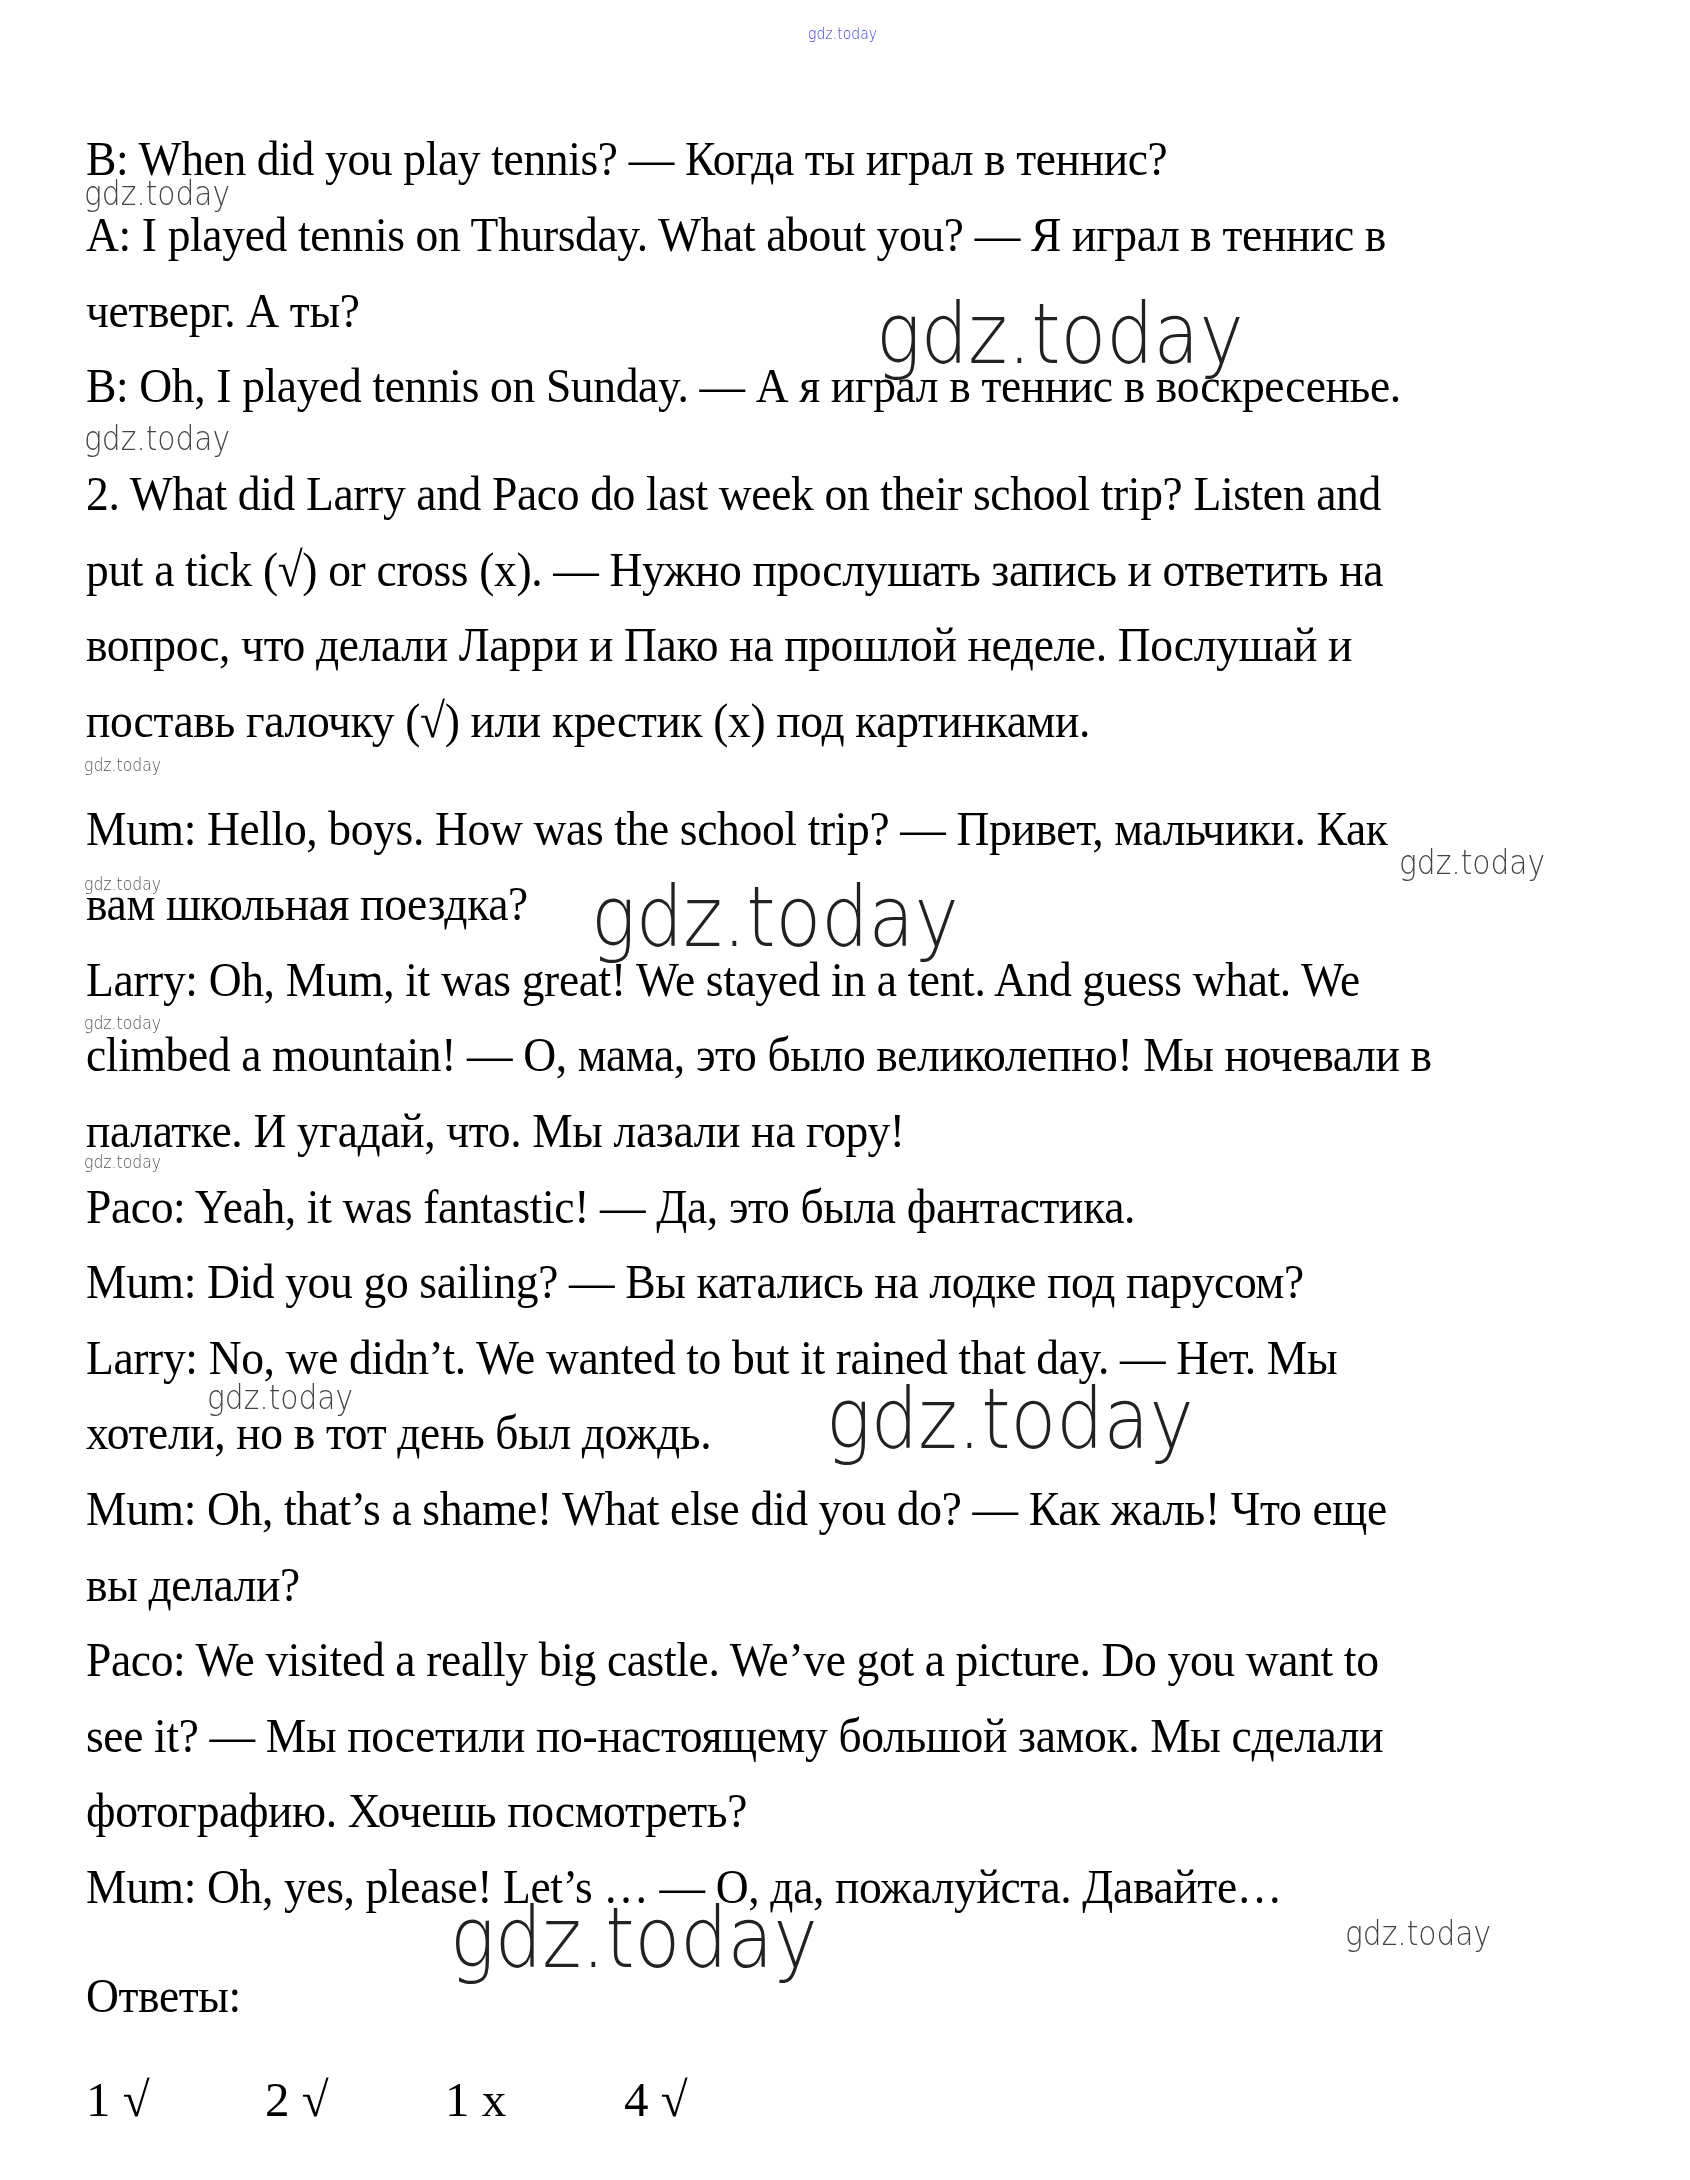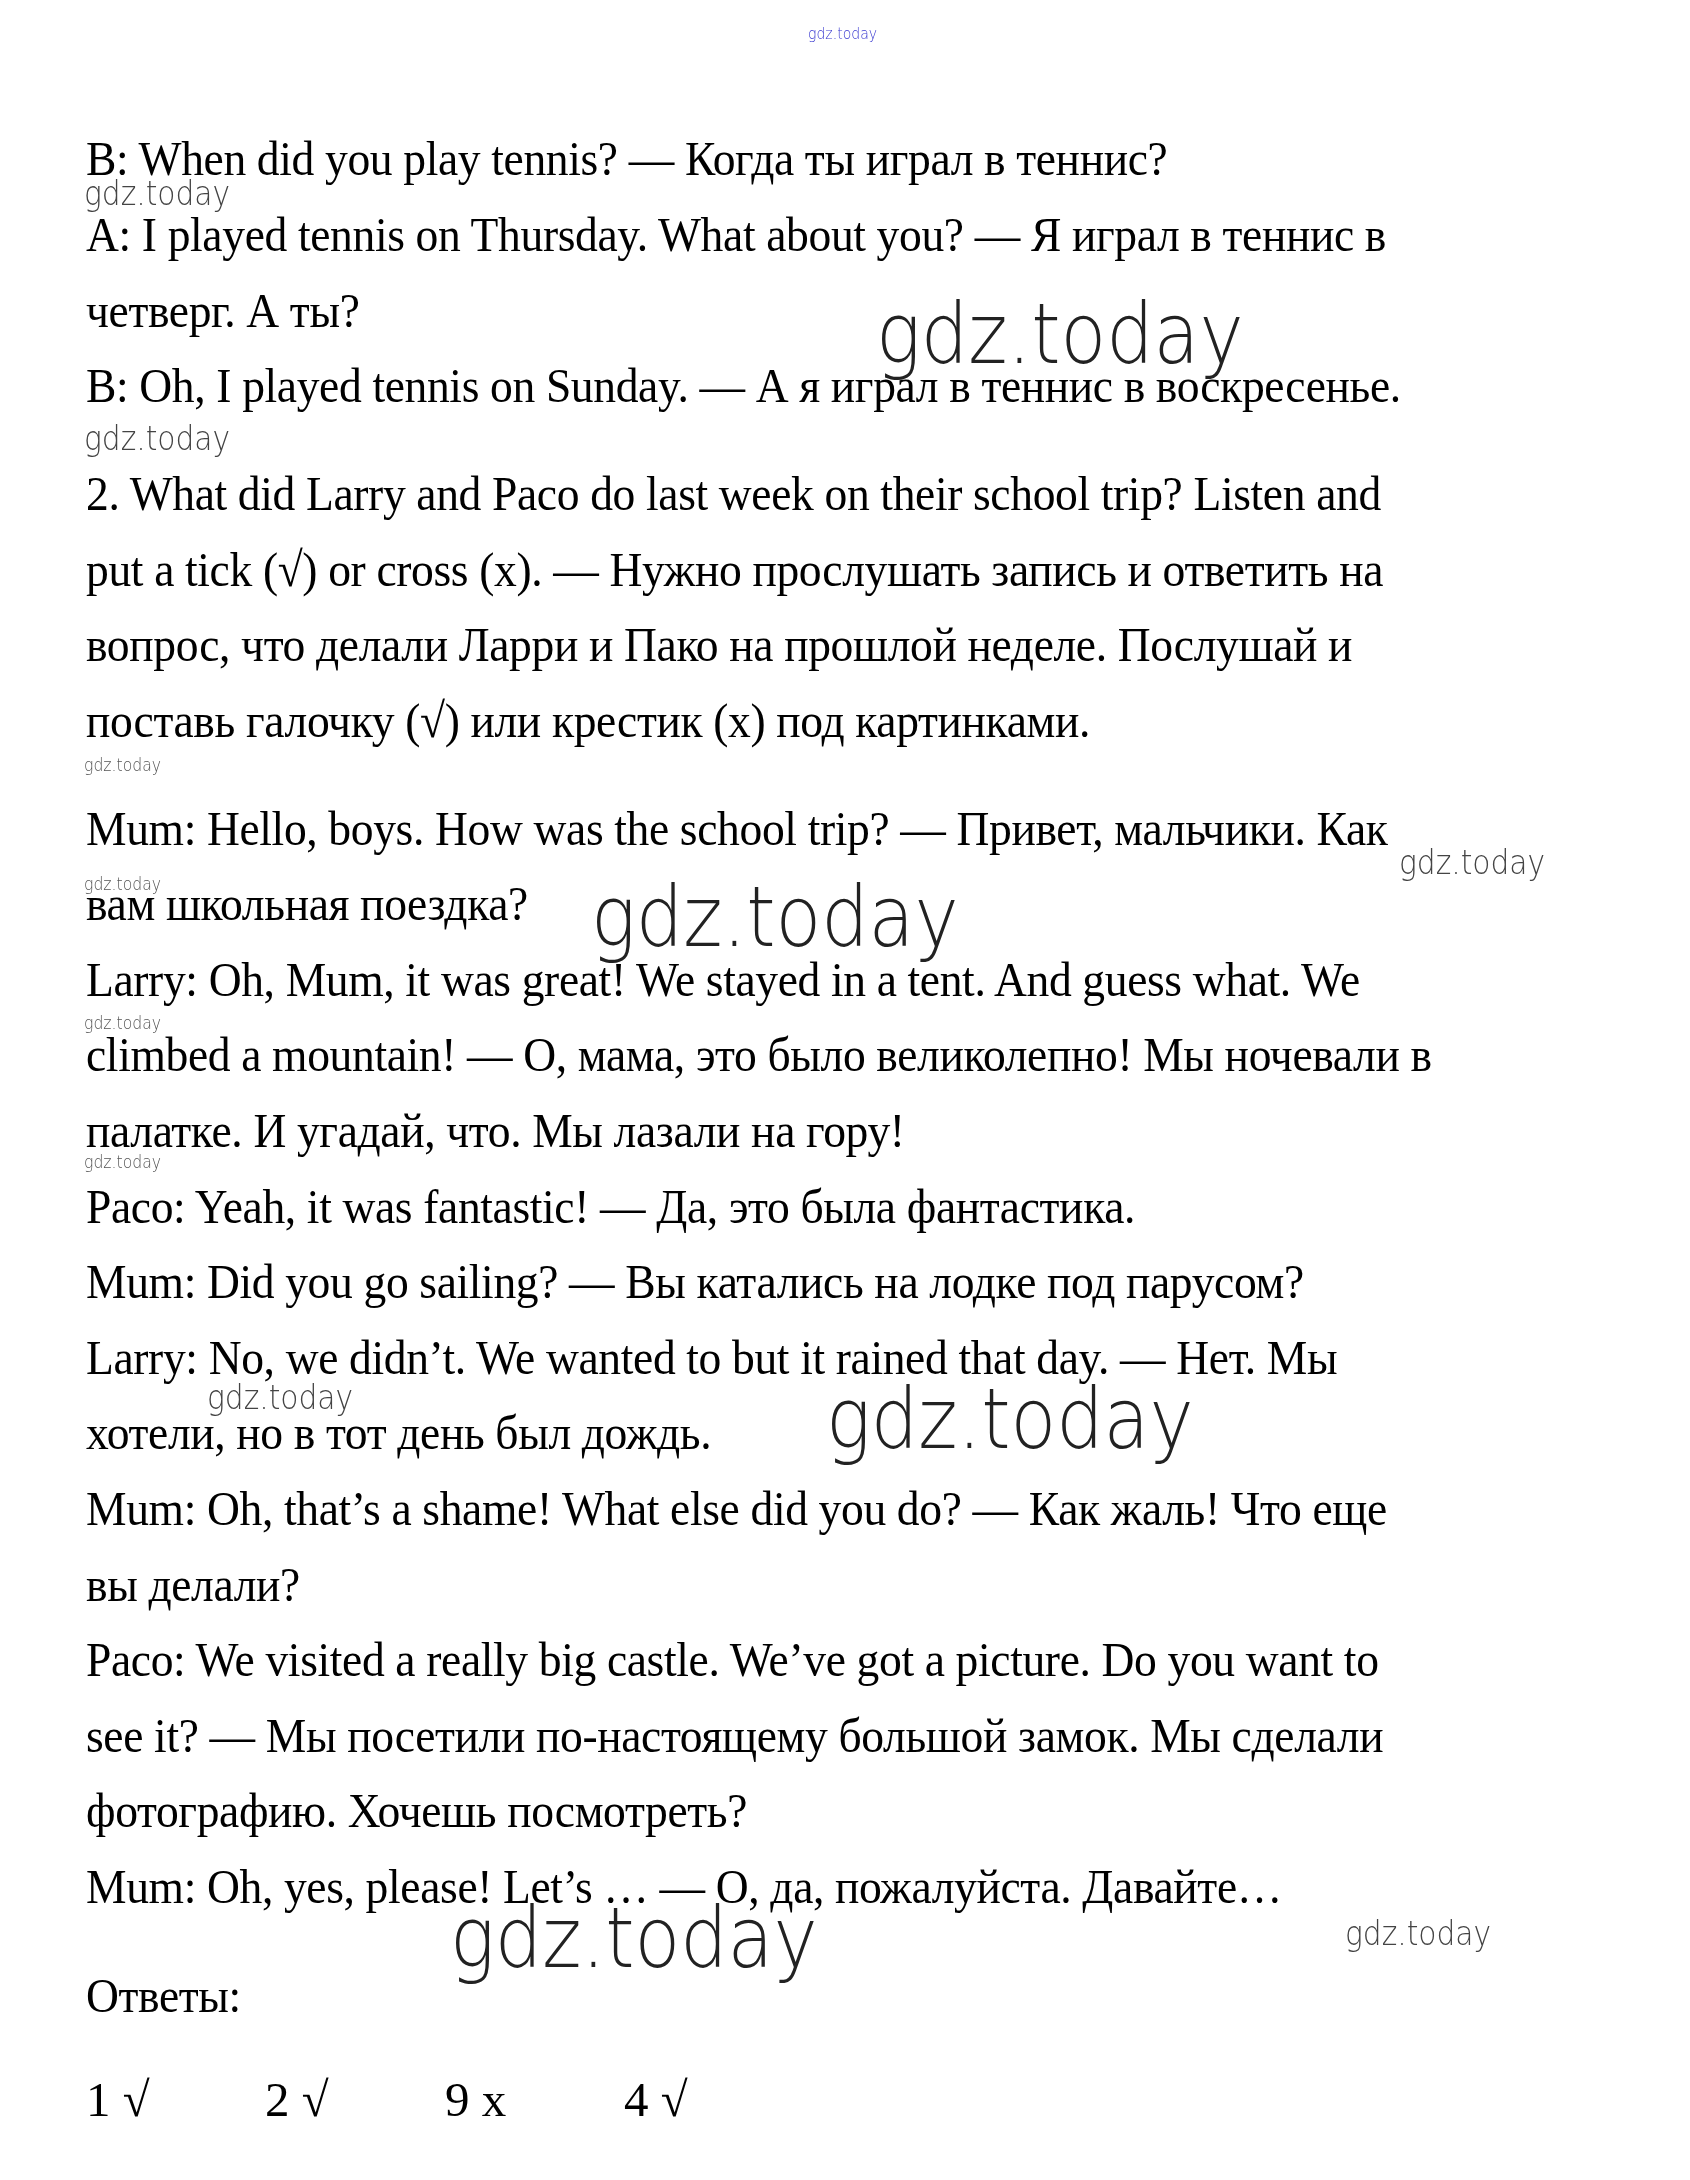--- a/index.html
+++ b/index.html
@@ -69,17 +69,17 @@
   <div class="line" style="top:1762px;">фотографию. Хочешь посмотреть?</div>
   <div class="line" style="top:1838px;">Mum: Oh, yes, please! Let’s … — О, да, пожалуйста. Давайте…</div>
   <div class="wm wm-lg" style="left:450px; top:1873px;">gdz.today</div>
   <div class="wm wm-sm" style="left:1345px; top:1893px;">gdz.today</div>
 
   <div class="line" style="top:1947px;">Ответы:</div>
 
   <div class="answers">
     <span class="ans" style="left:0px;">1 √</span>
     <span class="ans" style="left:179px;">2 √</span>
-    <span class="ans" style="left:359px;">9 x</span>
+    <span class="ans" style="left:359px;">1 x</span>
     <span class="ans" style="left:538px;">4 √</span>
   </div>
 </div>
 
 
 </body></html>

